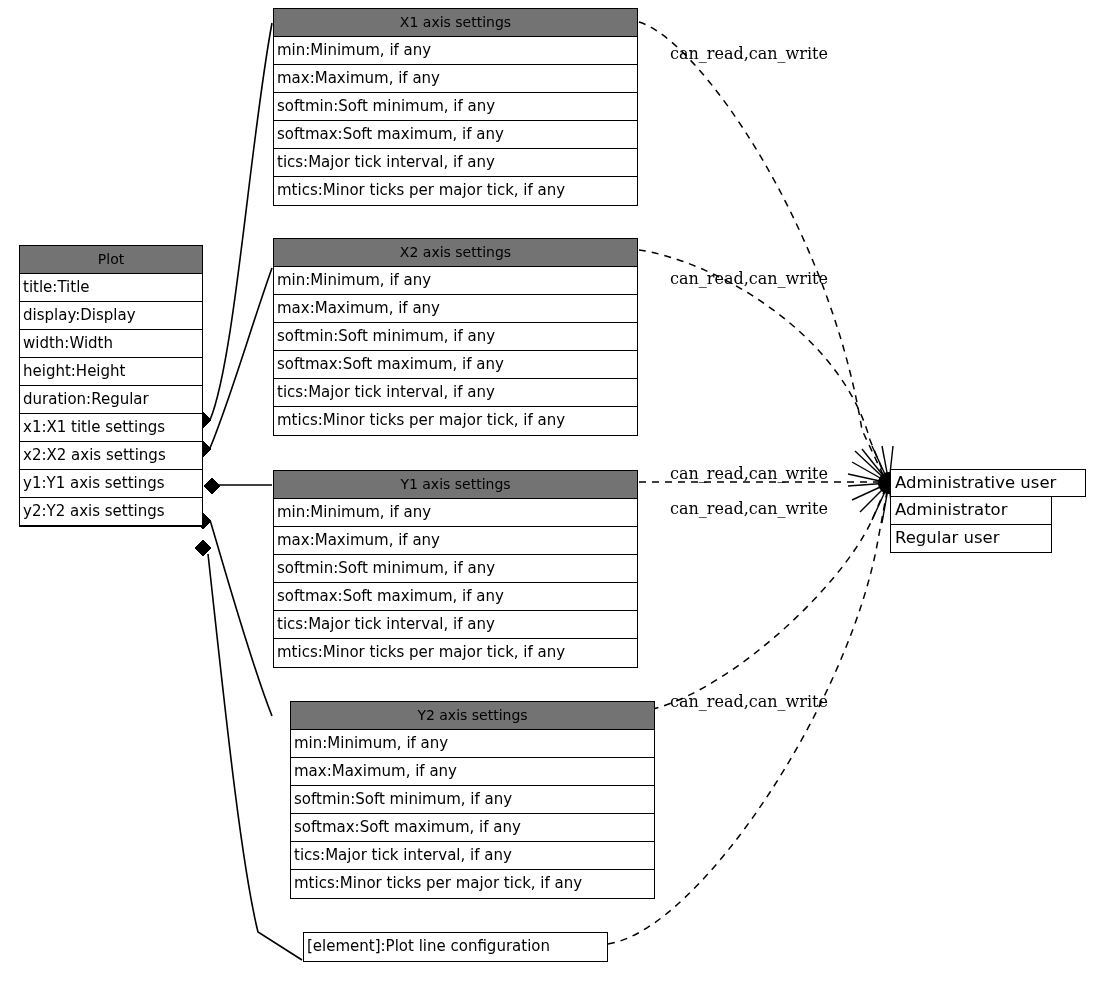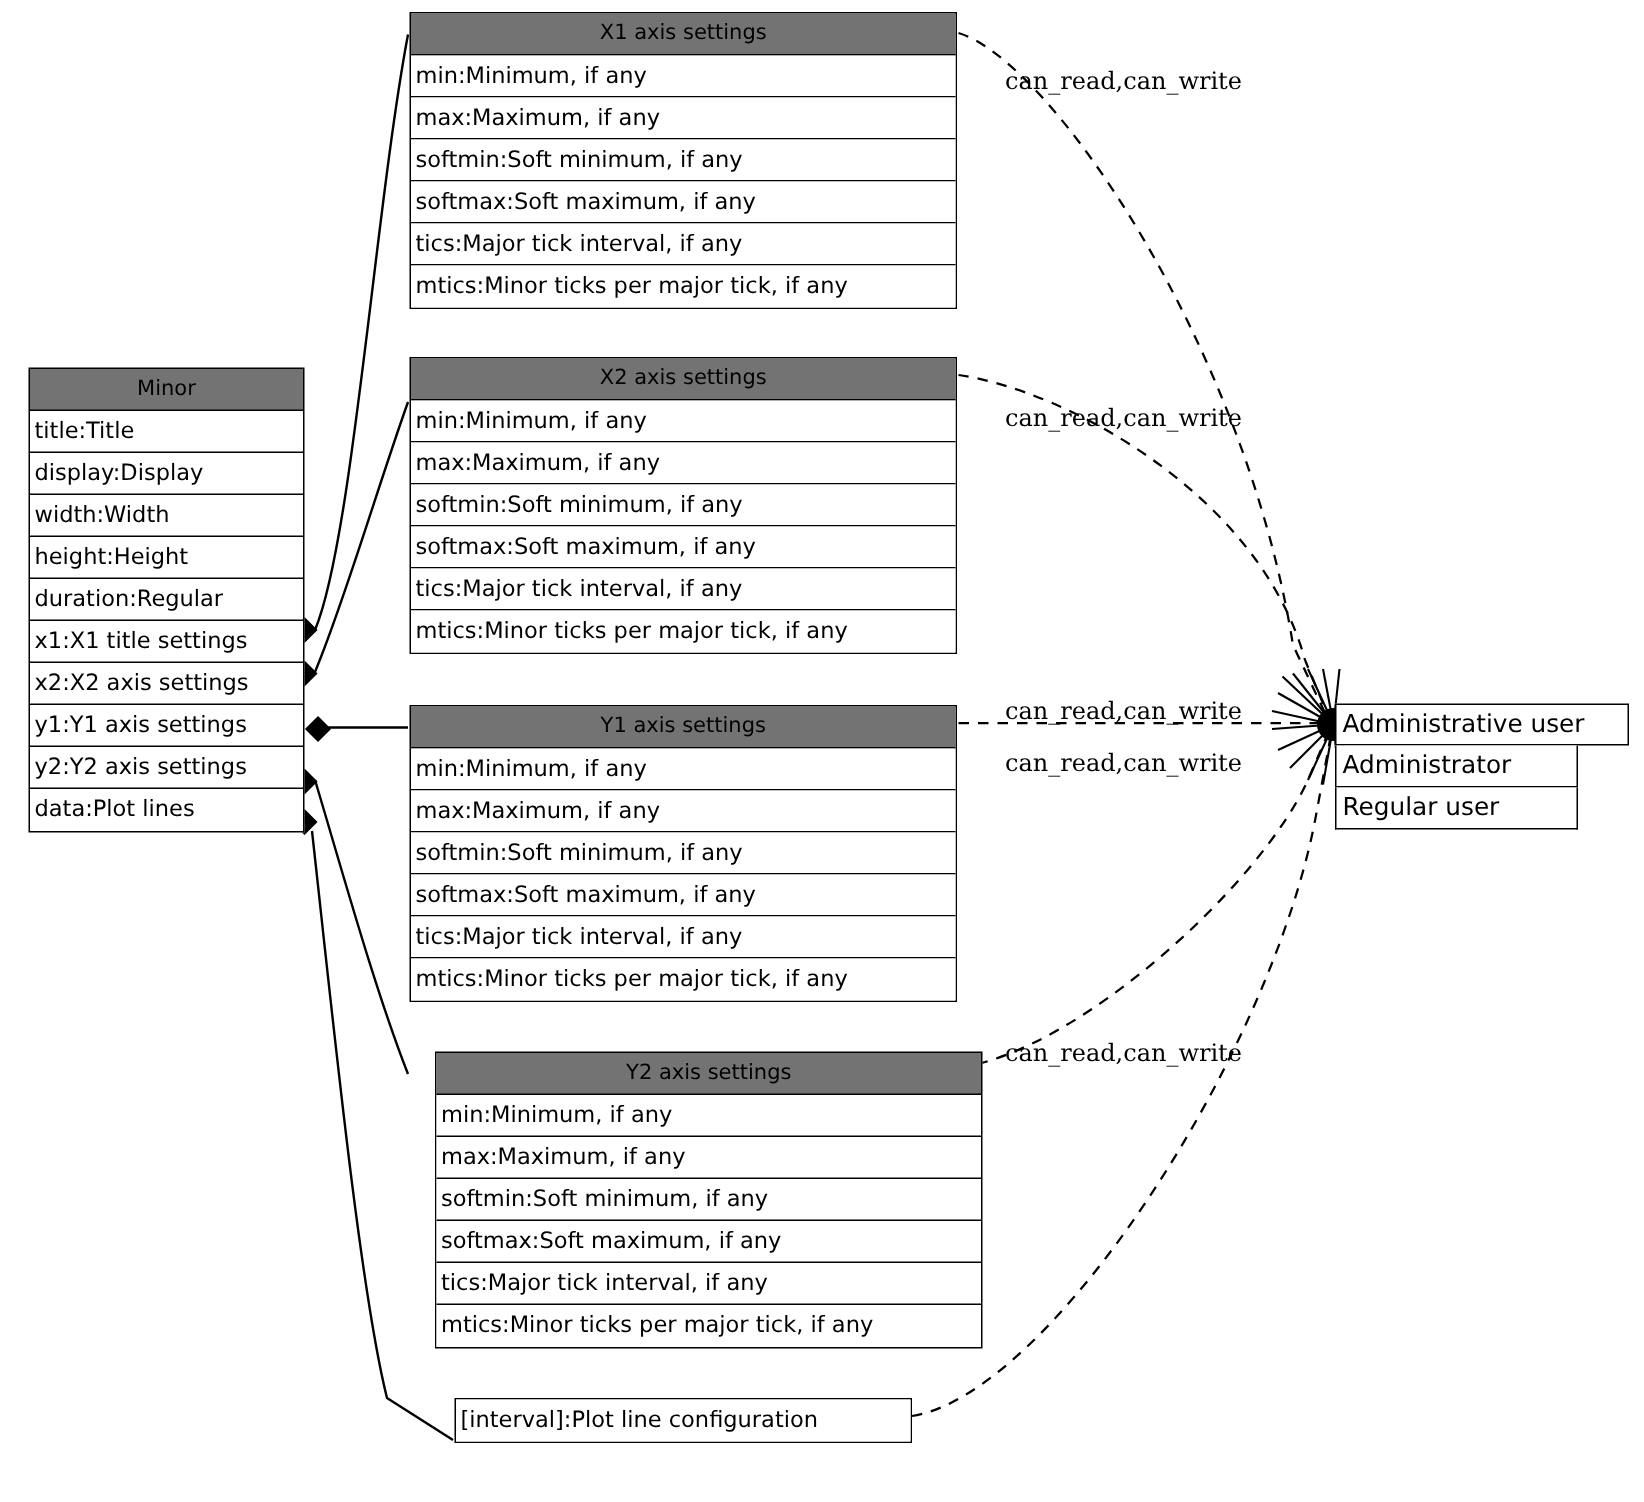--- a/index.html
+++ b/index.html
@@ -143,31 +143,30 @@
         <line x1="889" y1="483" x2="872" y2="520"></line>
         <line x1="889" y1="483" x2="882" y2="523"></line>
         <line x1="889" y1="483" x2="893" y2="522"></line>
         <line x1="889" y1="483" x2="902" y2="515"></line>
       </g>
       <circle cx="889" cy="483" r="11" fill="#000"></circle>
     </g>
   </svg>
 
   <div class="uml-box" style="left:19px; top:245px; width:184px;">
-    <div class="uml-title">Minor</div>
+    <div class="uml-title">Plot</div>
     <div class="uml-row">title:Title</div>
     <div class="uml-row">display:Display</div>
     <div class="uml-row">width:Width</div>
     <div class="uml-row">height:Height</div>
     <div class="uml-row">duration:Regular</div>
     <div class="uml-row">x1:X1 title settings</div>
     <div class="uml-row">x2:X2 axis settings</div>
     <div class="uml-row">y1:Y1 axis settings</div>
     <div class="uml-row">y2:Y2 axis settings</div>
-    <div class="uml-row last">data:Plot lines</div>
   </div>
 
   <div class="uml-box" style="left:273px; top:8px; width:365px;">
     <div class="uml-title">X1 axis settings</div>
     <div class="uml-row">min:Minimum, if any</div>
     <div class="uml-row">max:Maximum, if any</div>
     <div class="uml-row">softmin:Soft minimum, if any</div>
     <div class="uml-row">softmax:Soft maximum, if any</div>
     <div class="uml-row">tics:Major tick interval, if any</div>
     <div class="uml-row last">mtics:Minor ticks per major tick, if any</div>
@@ -197,21 +196,21 @@
     <div class="uml-title">Y2 axis settings</div>
     <div class="uml-row">min:Minimum, if any</div>
     <div class="uml-row">max:Maximum, if any</div>
     <div class="uml-row">softmin:Soft minimum, if any</div>
     <div class="uml-row">softmax:Soft maximum, if any</div>
     <div class="uml-row">tics:Major tick interval, if any</div>
     <div class="uml-row last">mtics:Minor ticks per major tick, if any</div>
   </div>
 
   <div class="uml-box" style="left:303px; top:932px; width:305px;">
-    <div class="uml-row last">[interval]:Plot line configuration</div>
+    <div class="uml-row last">[element]:Plot line configuration</div>
   </div>
 
   <div class="admin-wrap" style="left:890px; top:469px; width:196px; height:85px;padding-left:16px;">
     <div class="admin-title" style="left:0px; top:0px; width:196px;">Administrative user</div>
     <div class="admin-row" style="left:0px; top:28px; width:162px;">Administrator</div>
     <div class="admin-row" style="left:0px; top:56px; width:162px;">Regular user</div>
   </div>
 
   <div class="edge-label" style="left:670px; top:45px;">can_read,can_write</div>
   <div class="edge-label" style="left:670px; top:270px;">can_read,can_write</div>

